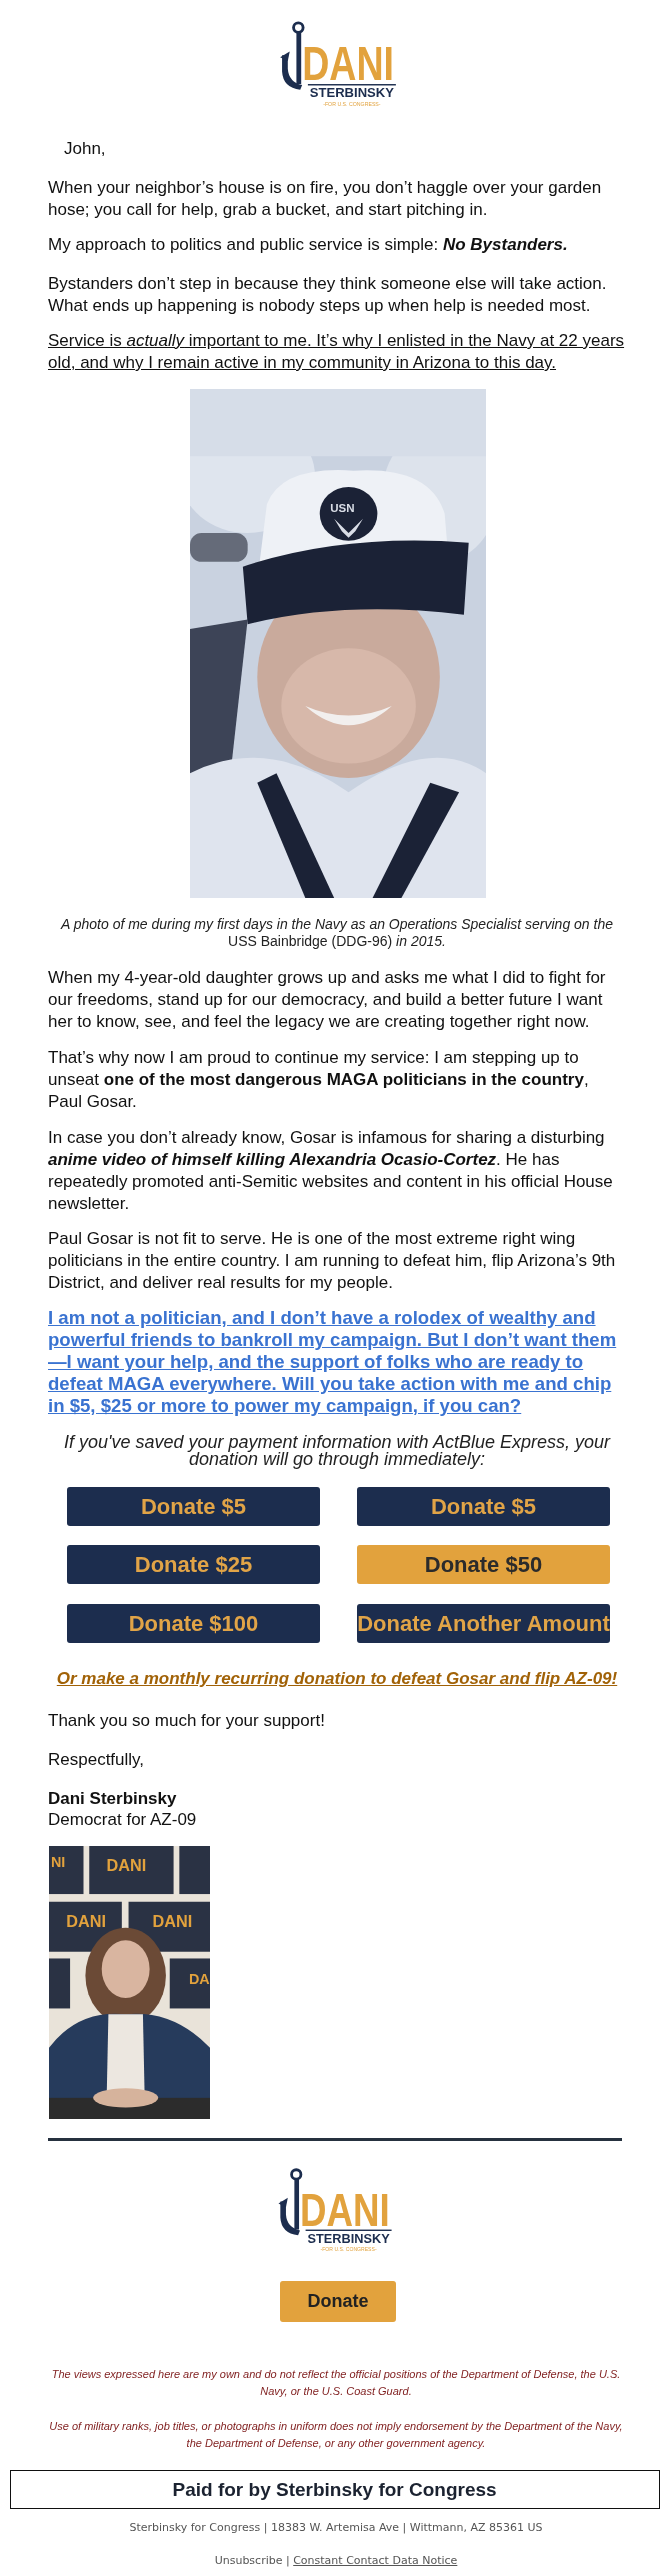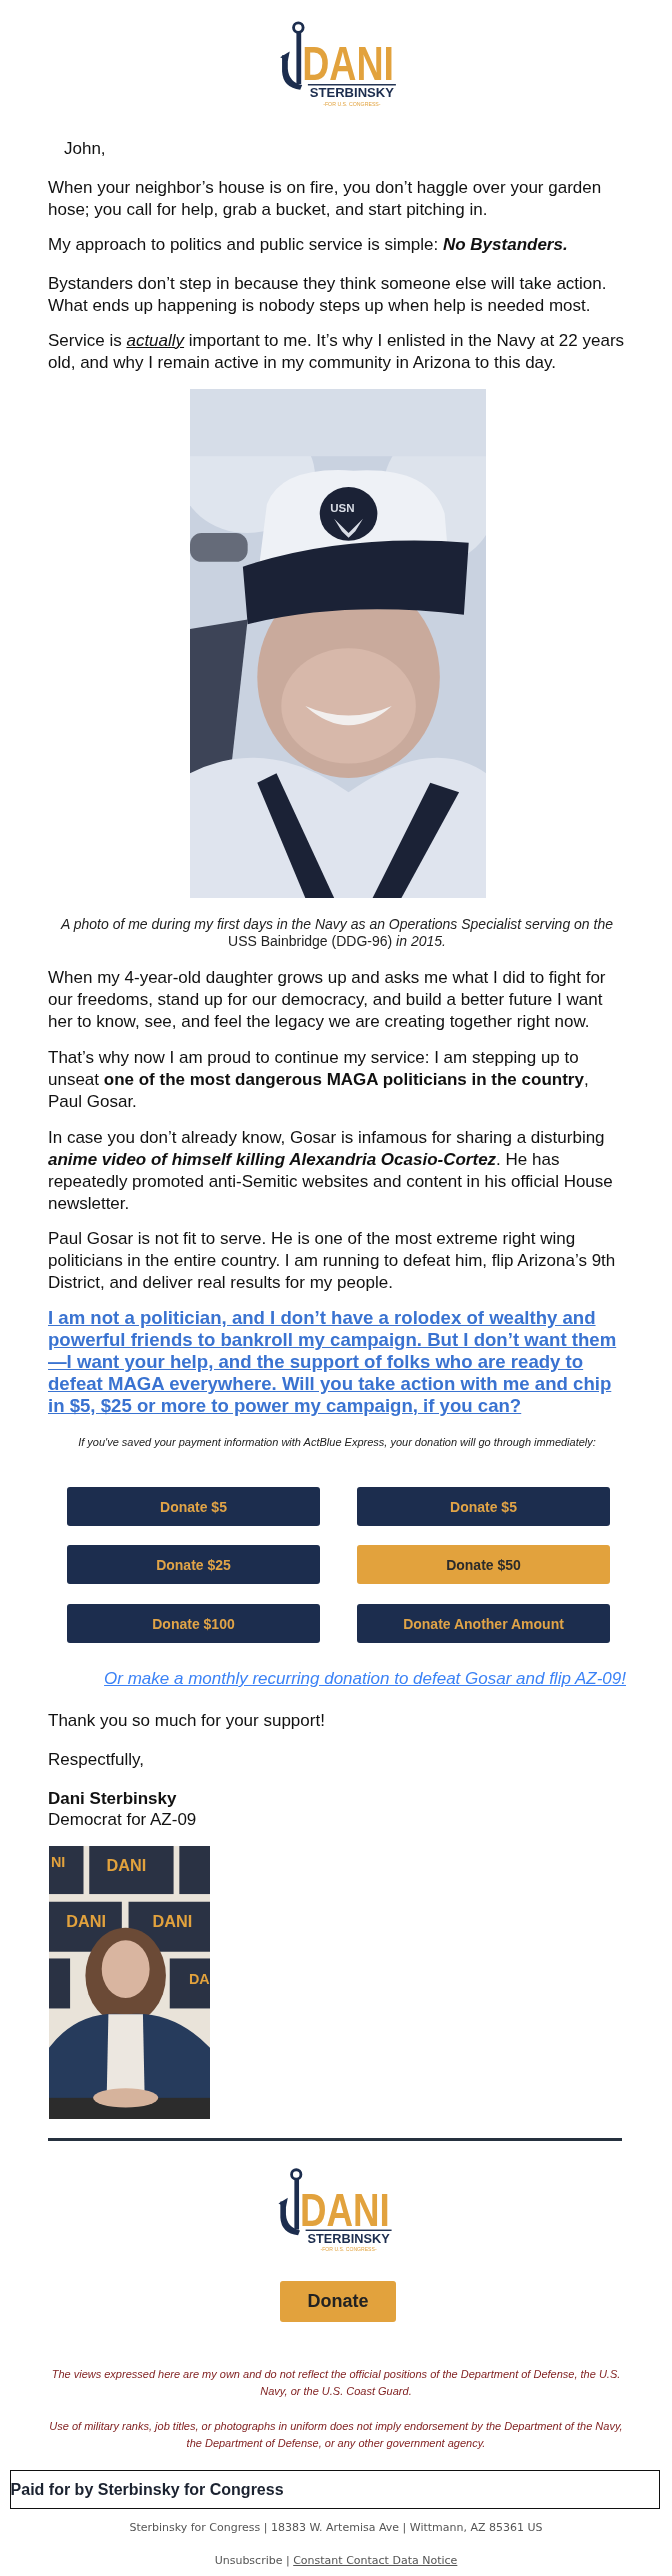--- a/index.html
+++ b/index.html
@@ -52,48 +52,48 @@
     color: #3a73d1;
     text-decoration: underline;
     cursor: pointer;
   }
   .note {
     position: absolute;
     left: 48px;
     width: 578px;
     text-align: center;
     font-style: italic;
-    font-size: 11px;
+    font-size: 18px;
     line-height: 17.3px;
     color: #222;
   }
   .btn {
     position: absolute;
     width: 253px;
     height: 39px;
     border-radius: 2.9px;
     display: flex;
     align-items: center;
     justify-content: center;
     font-weight: bold;
-    font-size: 14px;
+    font-size: 22px;
     cursor: pointer;
   }
   .btn.navy { background: #1c2d4e; color: #e1a447; }
   .btn.gold { background: #e2a23d; color: #2b2b2b; }
   .monthly {
     position: absolute;
     left: 48px;
     width: 578px;
-    text-align: right;
+    text-align: center;
     font-size: 17px;
     line-height: 21px;
-    font-weight: normal;
+    font-weight: bold;
     font-style: italic;
-    color: #3b82f6;
+    color: #a16207;
     text-decoration: underline;
     cursor: pointer;
   }
   .rule {
     position: absolute;
     left: 48px;
     width: 574px;
     height: 2.9px;
     background: #26313f;
   }
@@ -125,22 +125,23 @@
   }
   .paid-box {
     position: absolute;
     left: 9.6px;
     top: 2470px;
     width: 650px;
     height: 39px;
     border: 1.4px solid #111;
     display: flex;
     align-items: center;
-    font-weight: bold;
-    font-size: 16px;
+    justify-content: center;
+    font-weight: bold;
+    font-size: 19px;
     color: #1b2230;
   }
   .address {
     position: absolute;
     left: 0;
     width: 672px;
     text-align: center;
     font-family: "DejaVu Sans", sans-serif;
     font-size: 11px;
     color: #555;
@@ -177,21 +178,21 @@
 </div>
 
 <p class="para body-text" style="top:138px;margin-left:16px;">John,</p>
 
 <p class="para body-text" style="top:177px;">When your neighbor’s house is on fire, you don’t haggle over your garden hose; you call for help, grab a bucket, and start pitching in.</p>
 
 <p class="para body-text" style="top:234px;"><span>My approach to politics and public service is simple: </span><span class="em-bi">No Bystanders.</span></p>
 
 <p class="para body-text" style="top:273px;">Bystanders don’t step in because they think someone else will take action. What ends up happening is nobody steps up when help is needed most.</p>
 
-<p class="para body-text" style="top:330px;"><span>Service is </span><span class="em-iu">actually</span><span> important to me. It’s why I enlisted in the Navy at 22 years old, and why I remain active in my community in Arizona to this day.</span></p>
+<p class="para body-text" style="top:330px;text-decoration:underline;"><span>Service is </span><span class="em-iu">actually</span><span> important to me. It’s why I enlisted in the Navy at 22 years old, and why I remain active in my community in Arizona to this day.</span></p>
 
 <div class="photo" style="left:190px; top:389px; width:296px; height:509px;">
   <svg viewBox="0 0 308 530" preserveAspectRatio="none">
     <rect width="308" height="530" fill="#c9d2e0"></rect>
 
     <ellipse cx="60" cy="90" rx="70" ry="60" fill="#dfe5ee"></ellipse>
     <ellipse cx="260" cy="110" rx="60" ry="70" fill="#dde3ec"></ellipse>
     <rect x="0" y="0" width="308" height="70" fill="#d6dde8"></rect>
     <rect x="0" y="150" width="60" height="30" rx="12" fill="#3a3f4d" opacity="0.7"></rect>
     <path d="M0 250 L60 240 L40 420 L0 430 Z" fill="#1a2134" opacity="0.8"></path>

